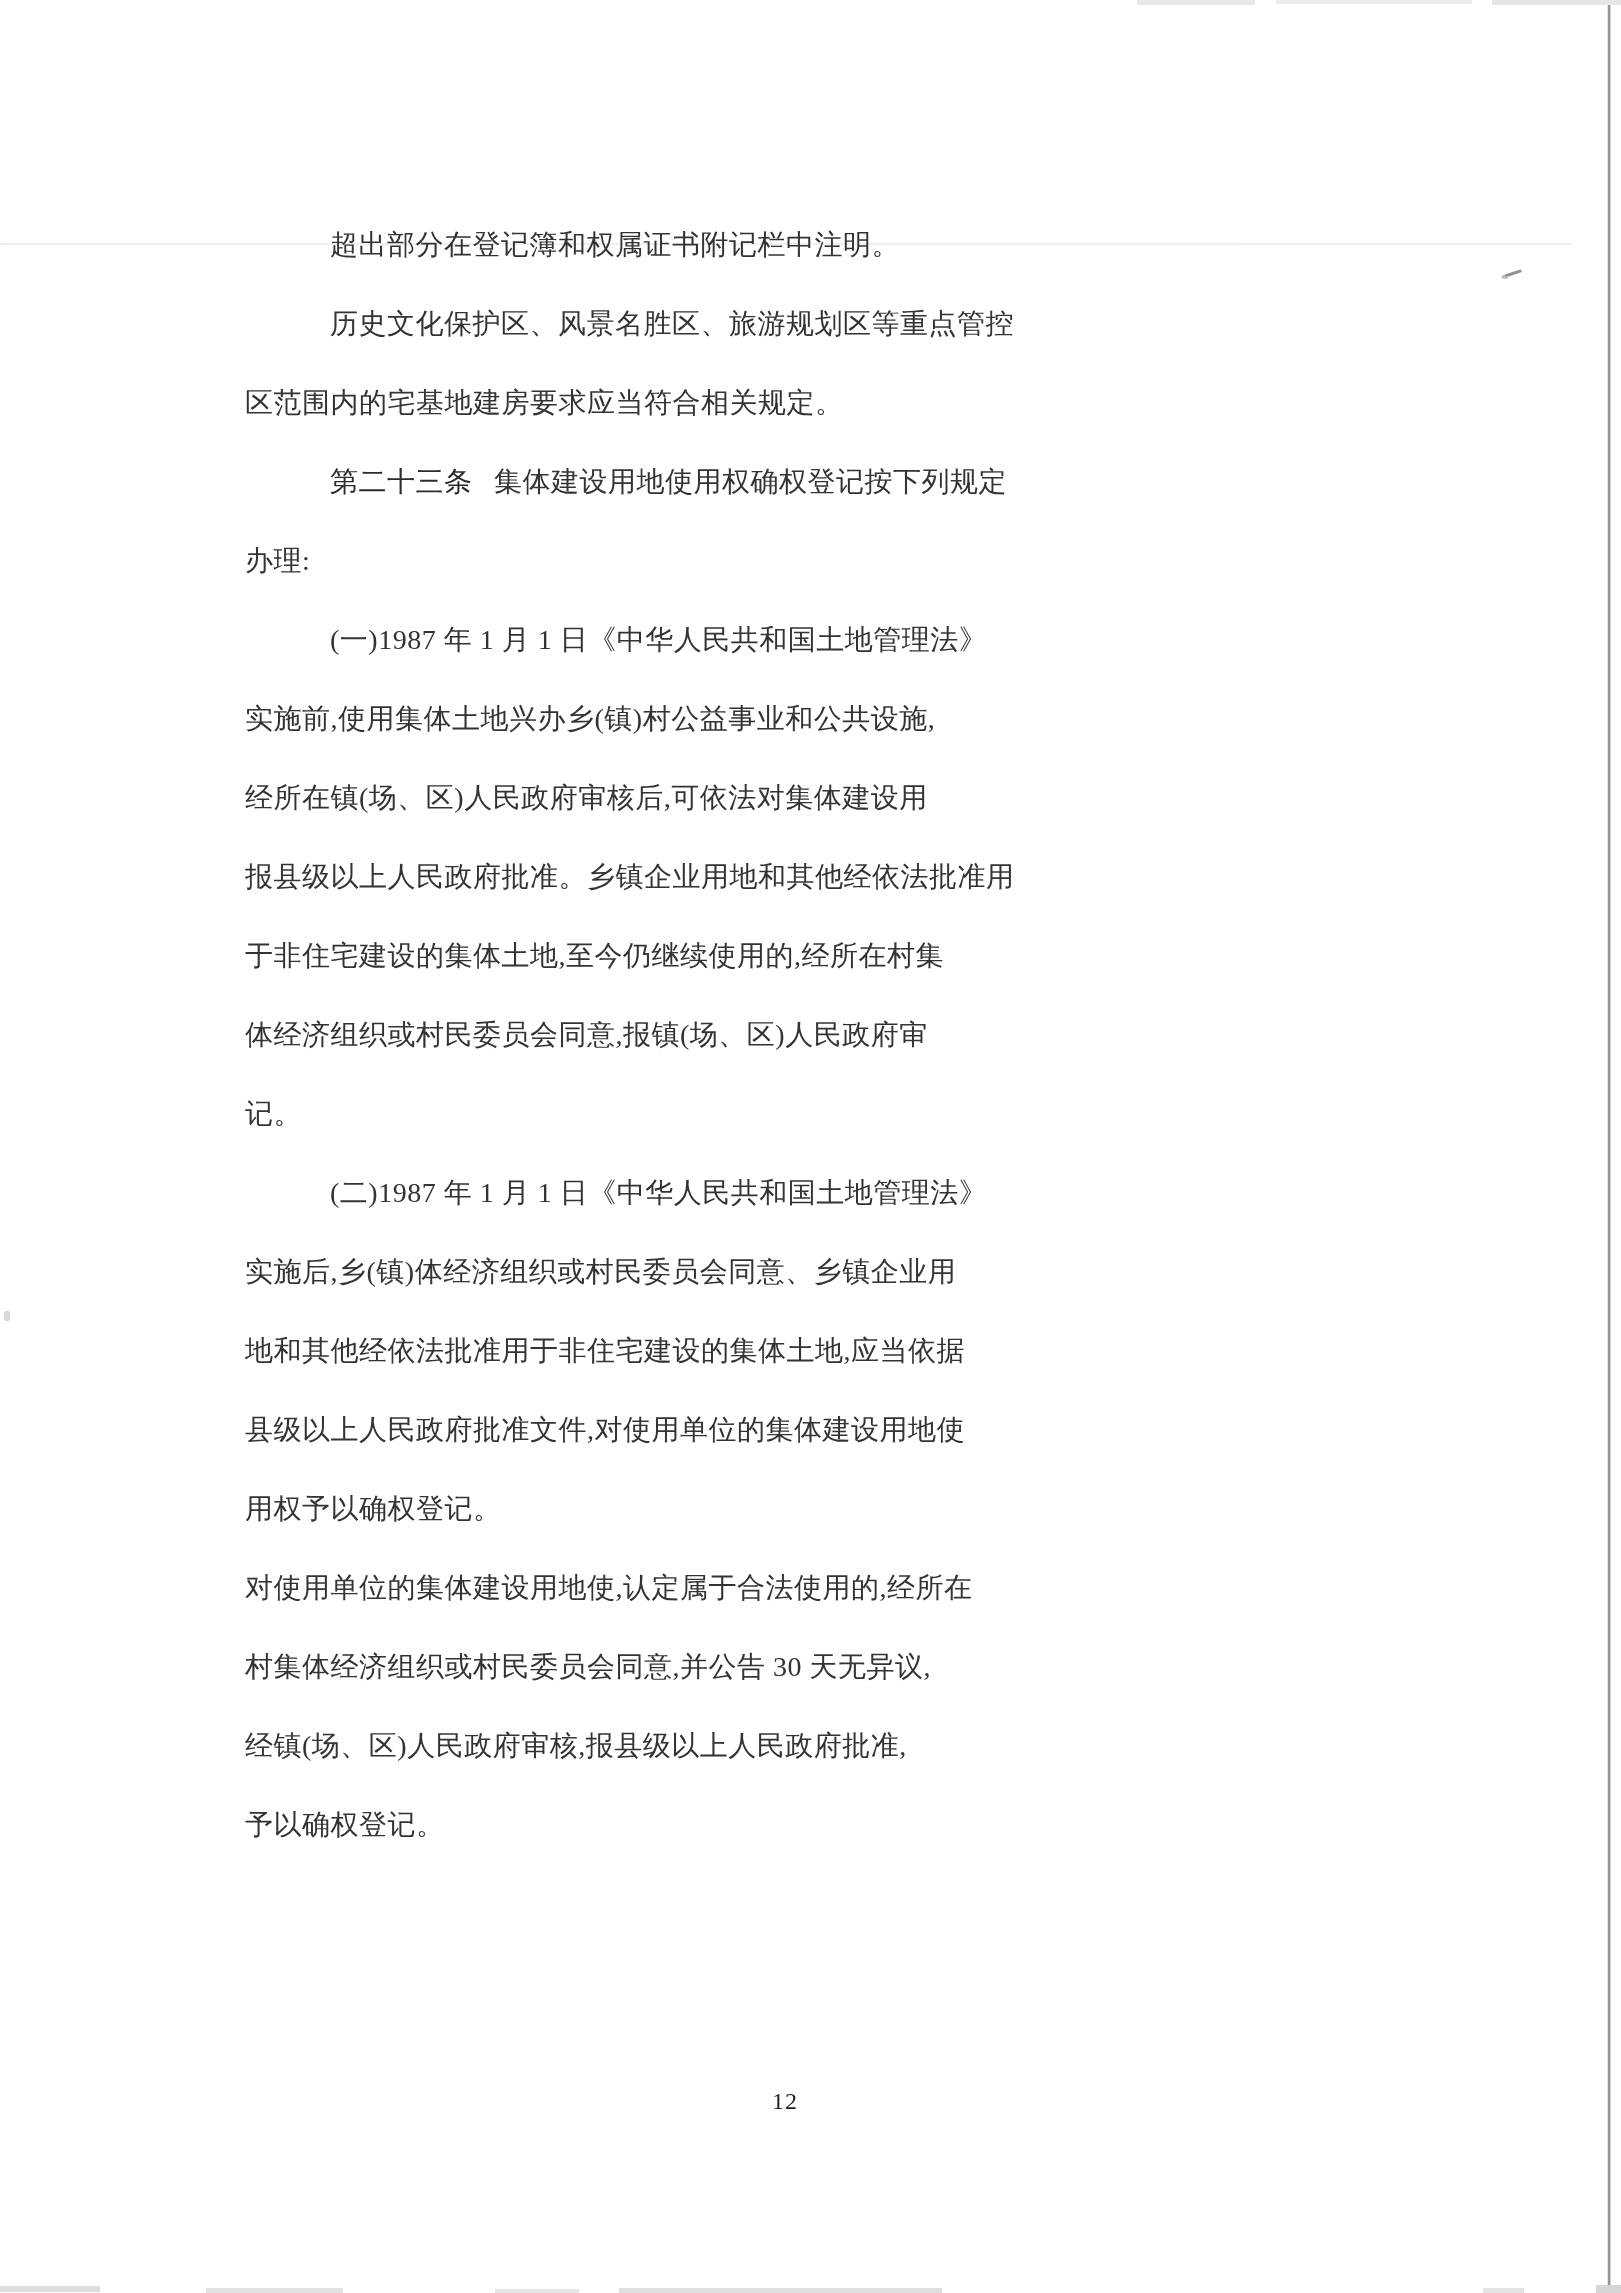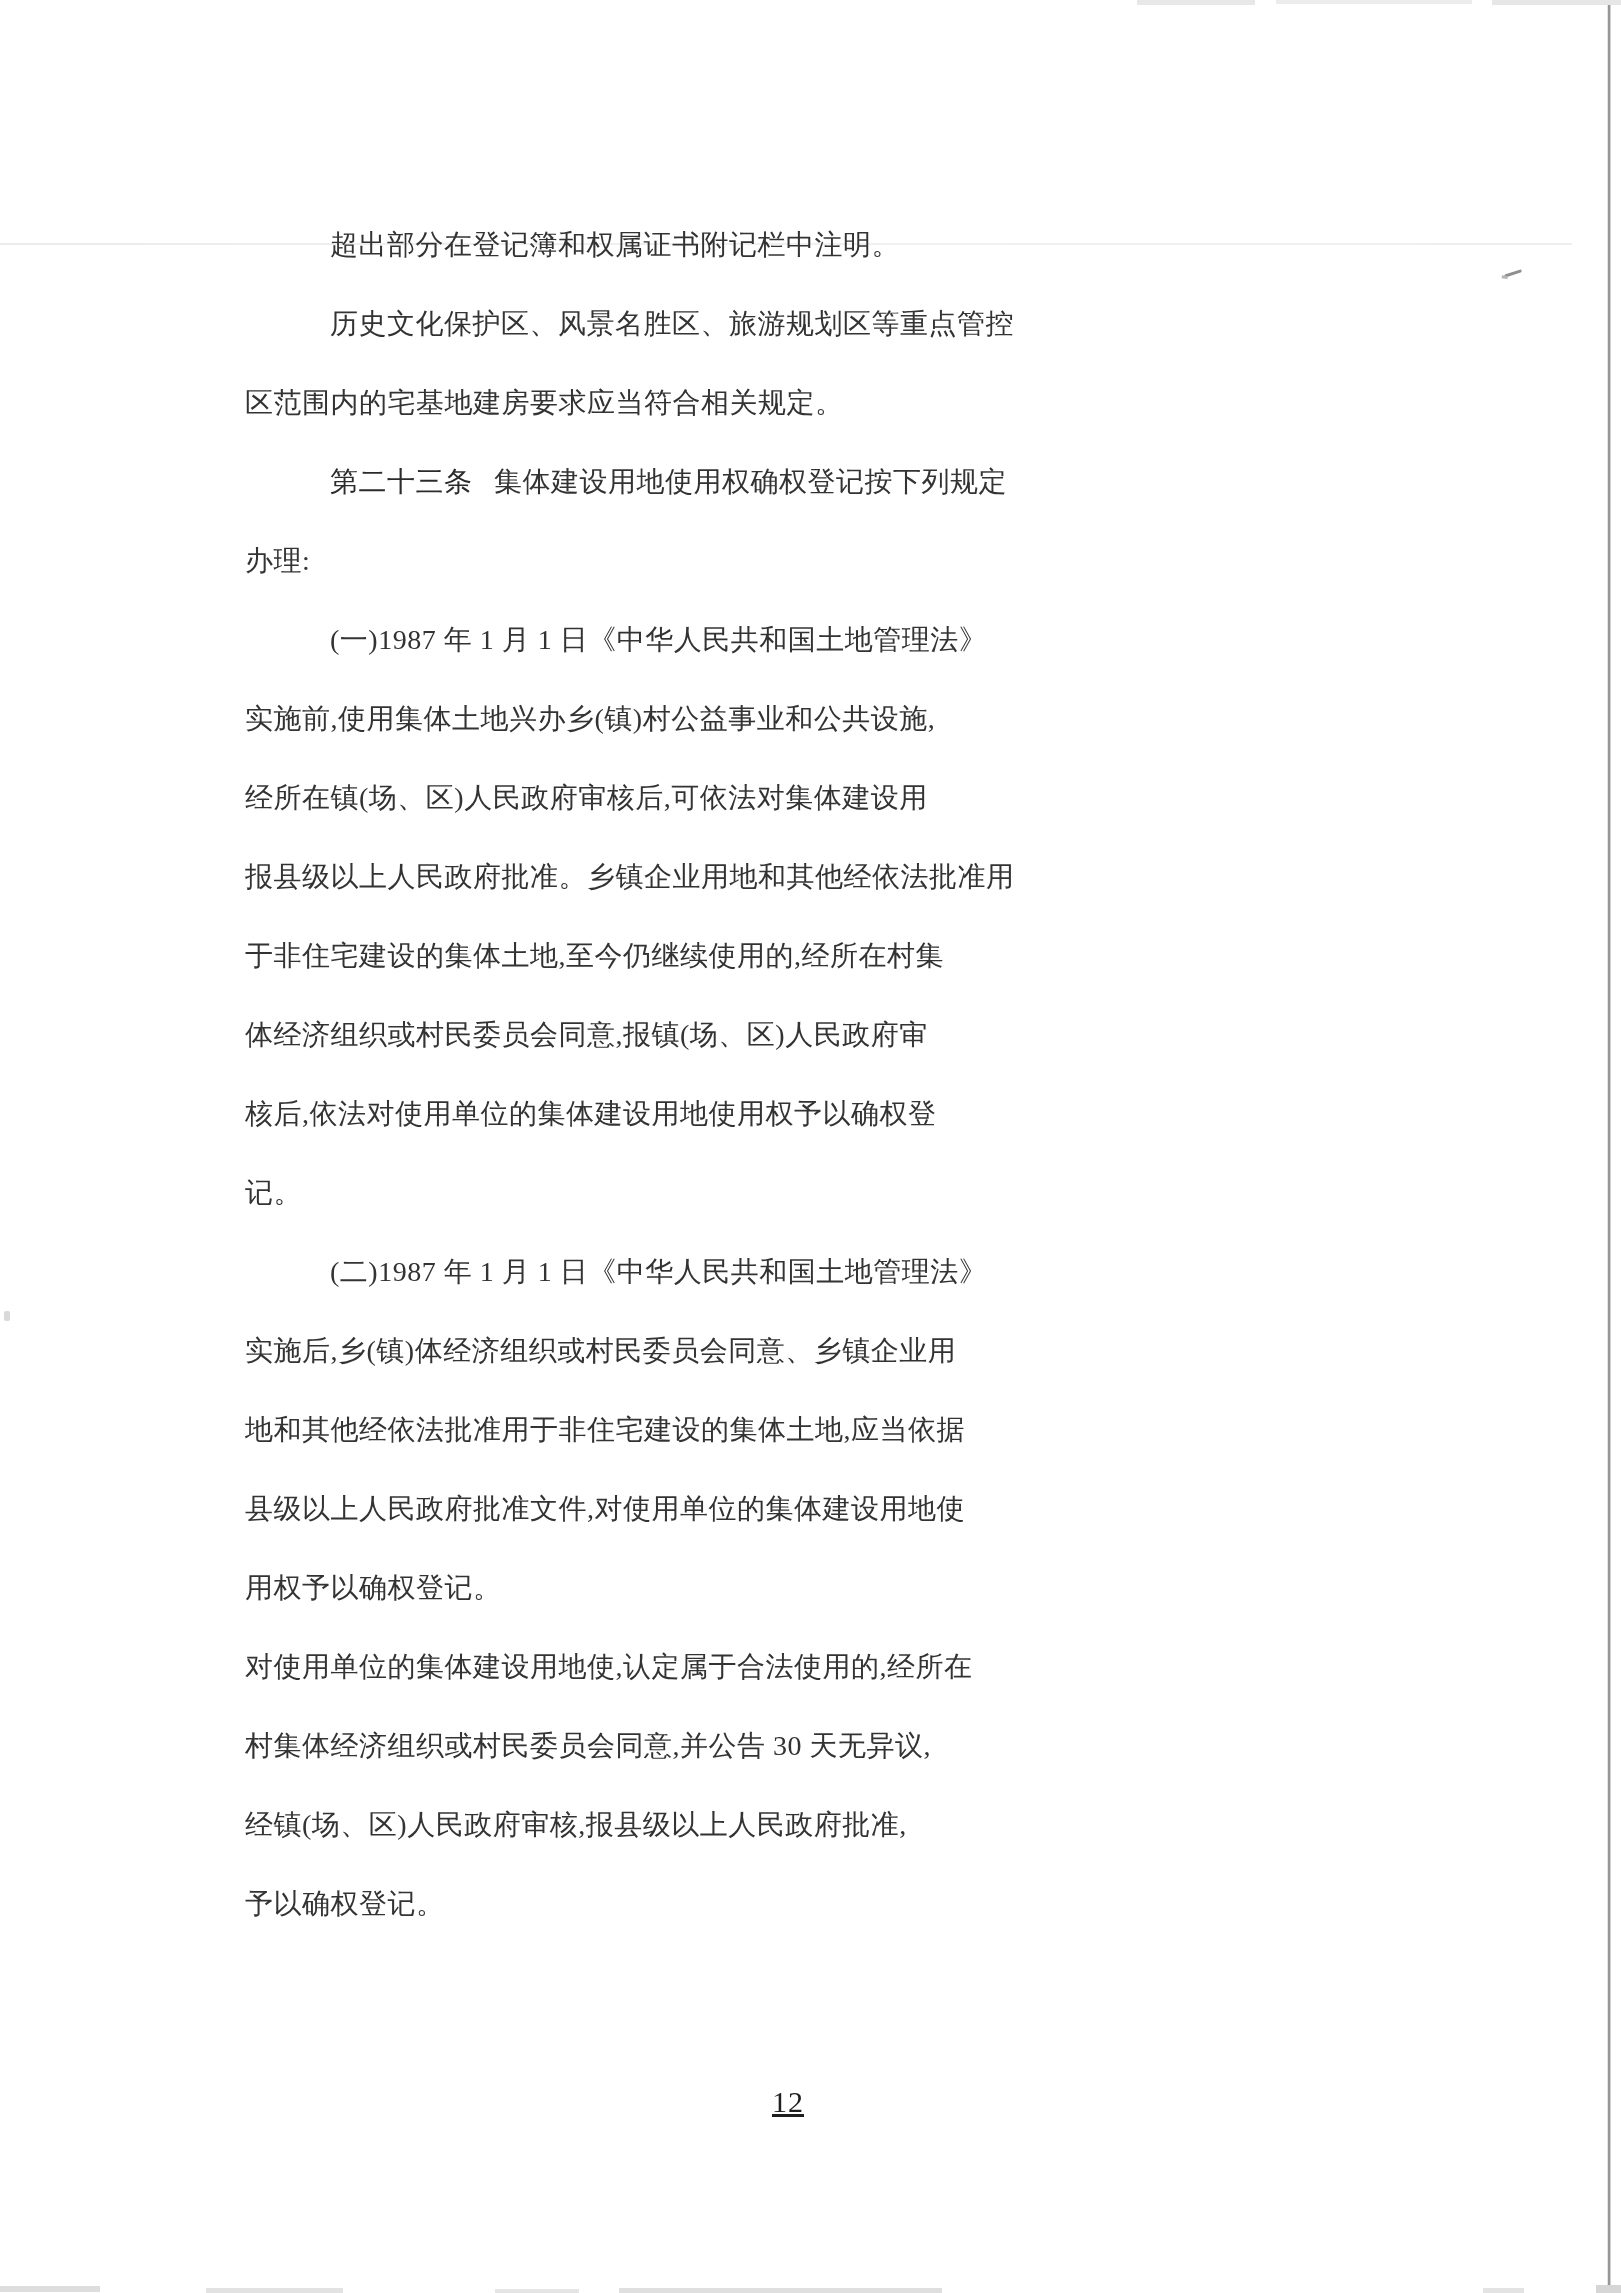--- a/index.html
+++ b/index.html
@@ -30,25 +30,24 @@
   .line.indent { padding-left: 85px; }
   .article-no {
     font-weight: 400;
     margin-right: 21.6px;
     color: #2b2b2b;
   }
   .page-number {
     position: absolute;
     left: 772px;
     top: 2084px;
-    font-size: 30px;
+    font-size: 24px;
     line-height: 35px;
     color: #1f1f1f;
     letter-spacing: 1px;
-    text-decoration: underline;
   }
   
   .artifact { position: absolute; pointer-events: none; }
   .hline-faint {
     left: 0; top: 243px; width: 1572px; height: 2px;
     background: linear-gradient(to right, #ececec 0%, #f1f1f1 60%, #eeeeee 100%);
   }
   .vline-edge {
     left: 1608px; top: 0; width: 2px; height: 2294px;
     background: #969696;
@@ -103,21 +102,20 @@
     <div class="line indent">
       <span class="article-no">第二十三条</span><span>集体建设用地使用权确权登记按下列规定</span>
     </div>
     <div class="line">办理:</div>
     <div class="line indent">(一)1987 年 1 月 1 日《中华人民共和国土地管理法》</div>
     <div class="line">实施前,使用集体土地兴办乡(镇)村公益事业和公共设施,</div>
     <div class="line">经所在镇(场、区)人民政府审核后,可依法对集体建设用</div>
     <div class="line">报县级以上人民政府批准。乡镇企业用地和其他经依法批准用</div>
     <div class="line">于非住宅建设的集体土地,至今仍继续使用的,经所在村集</div>
     <div class="line">体经济组织或村民委员会同意,报镇(场、区)人民政府审</div>
-    <div class="line">核后,依法对使用单位的集体建设用地使用权予以确权登</div>
     <div class="line">记。</div>
     <div class="line indent">(二)1987 年 1 月 1 日《中华人民共和国土地管理法》</div>
     <div class="line">实施后,乡(镇)体经济组织或村民委员会同意、乡镇企业用</div>
     <div class="line">地和其他经依法批准用于非住宅建设的集体土地,应当依据</div>
     <div class="line">县级以上人民政府批准文件,对使用单位的集体建设用地使</div>
     <div class="line">用权予以确权登记。</div>
     <div class="line">对使用单位的集体建设用地使,认定属于合法使用的,经所在</div>
     <div class="line">村集体经济组织或村民委员会同意,并公告 30 天无异议,</div>
     <div class="line">经镇(场、区)人民政府审核,报县级以上人民政府批准,</div>
     <div class="line">予以确权登记。</div>

